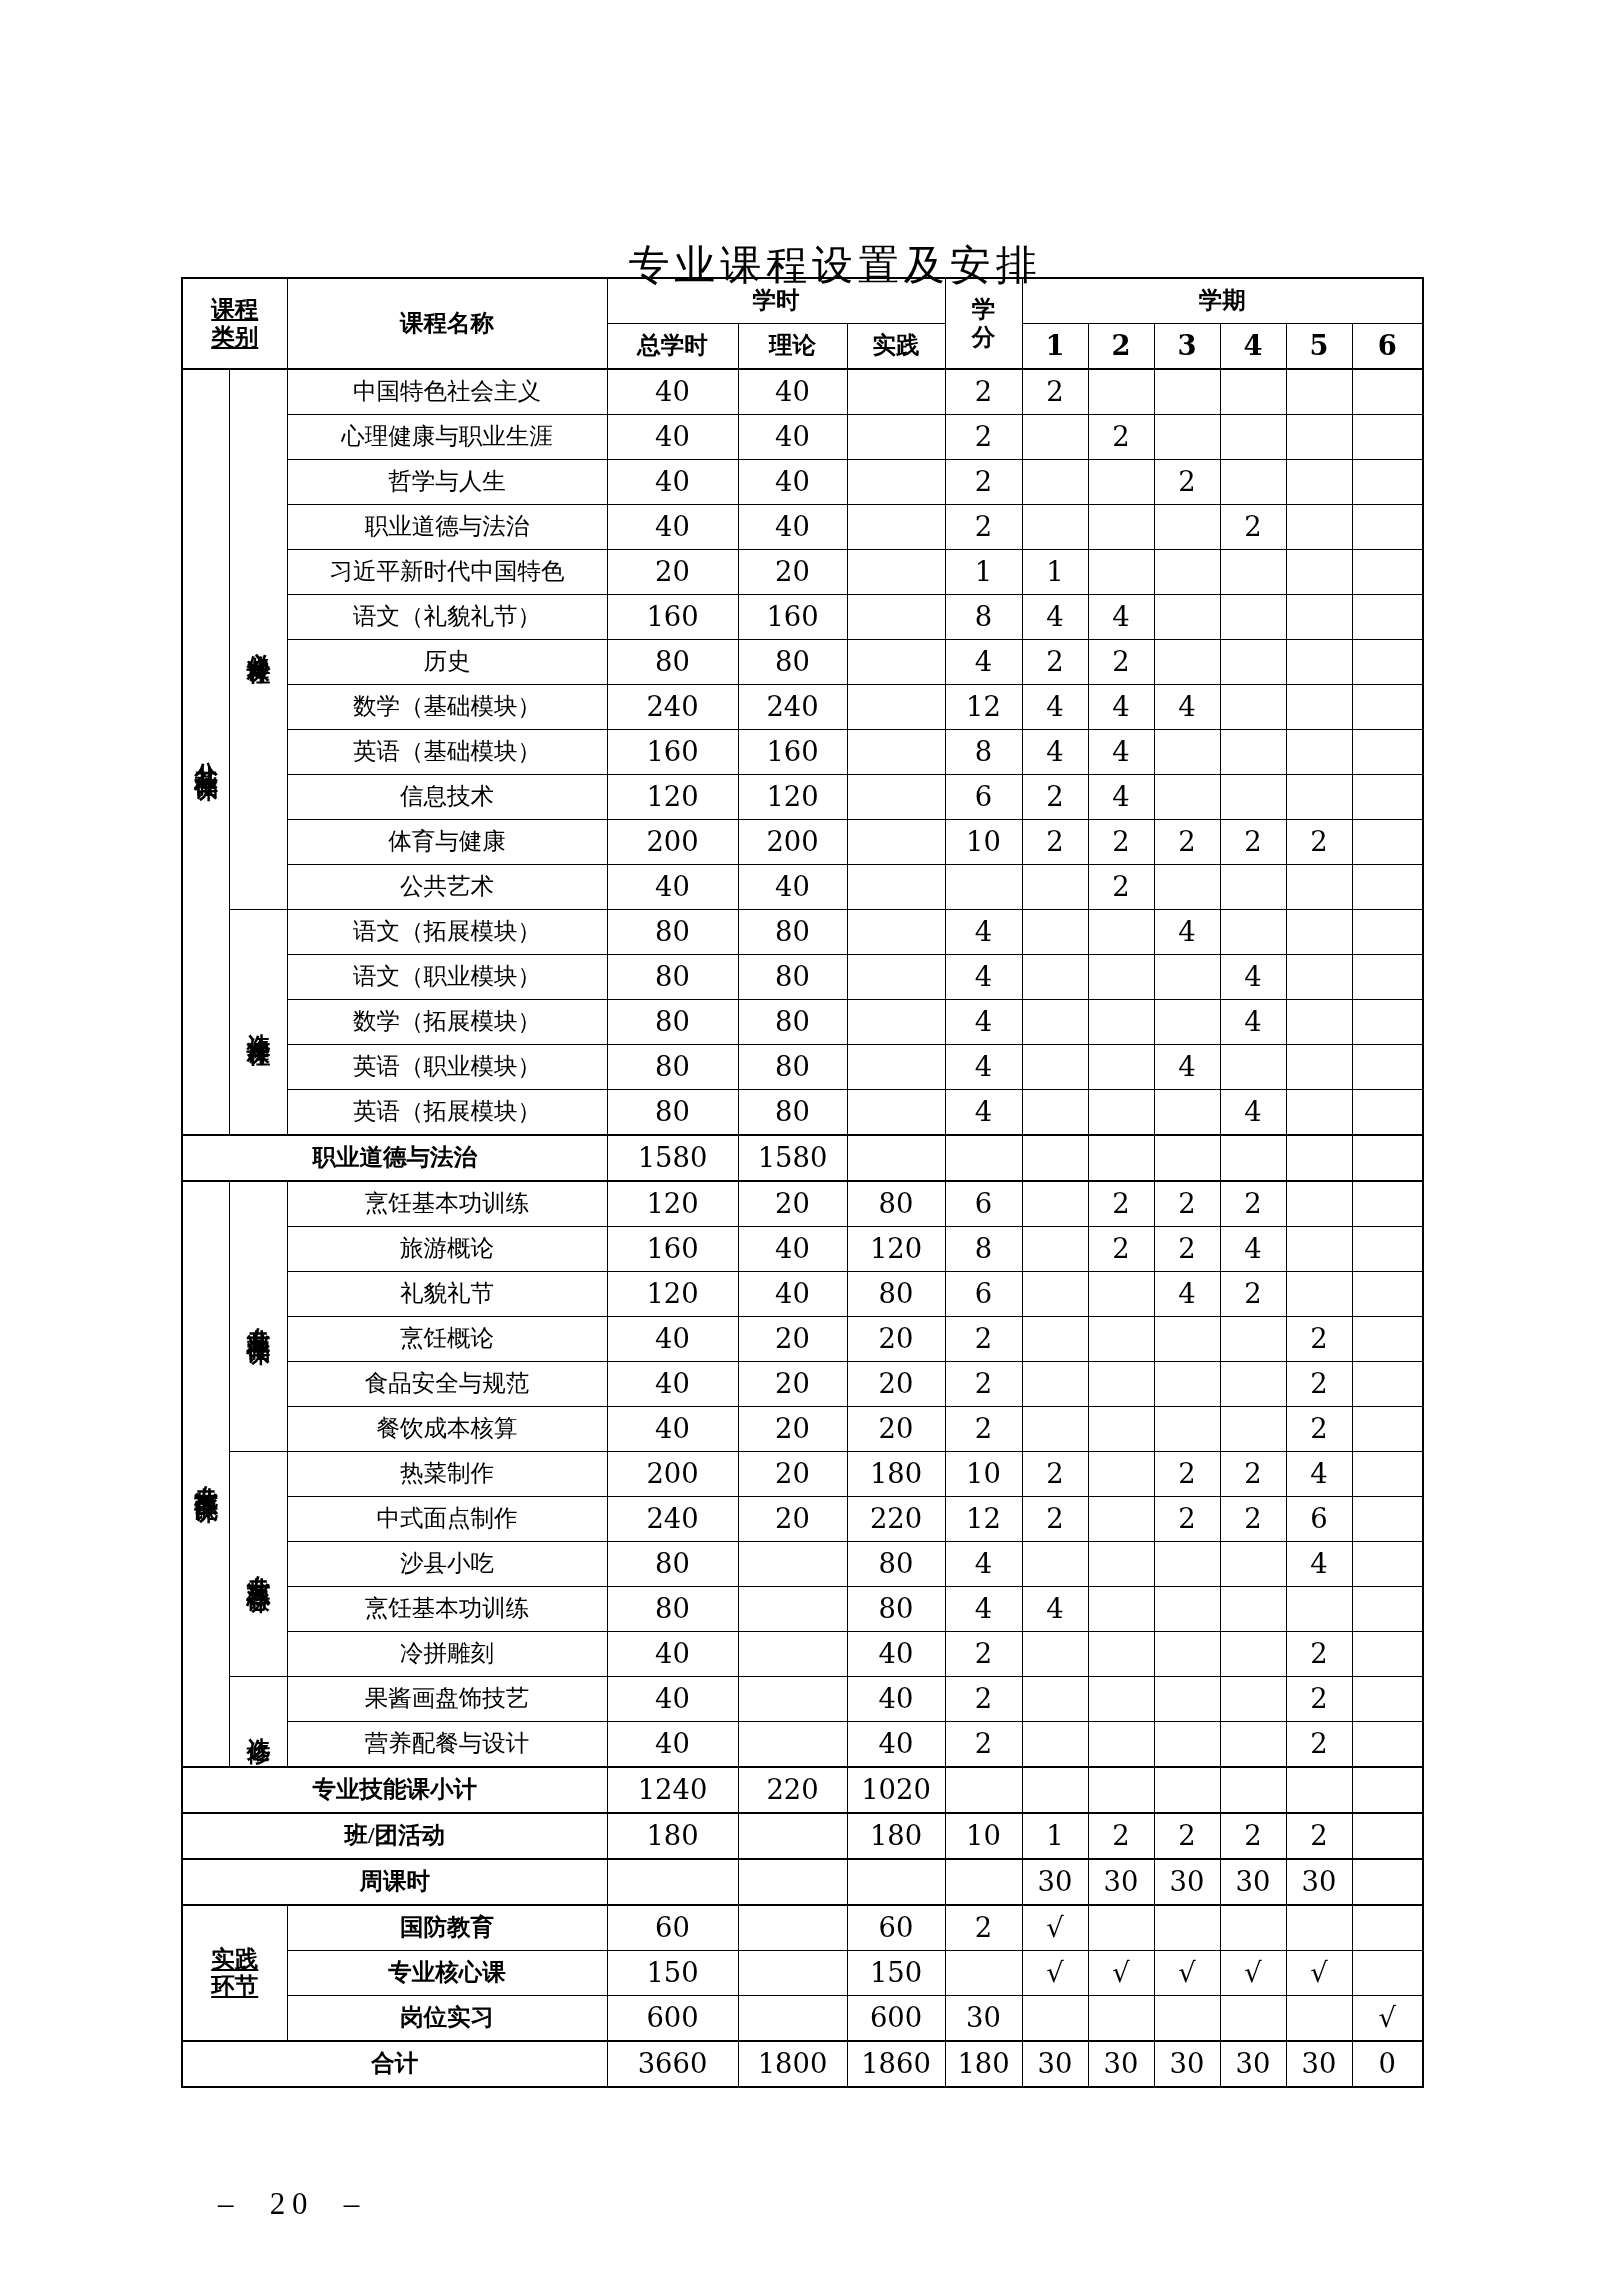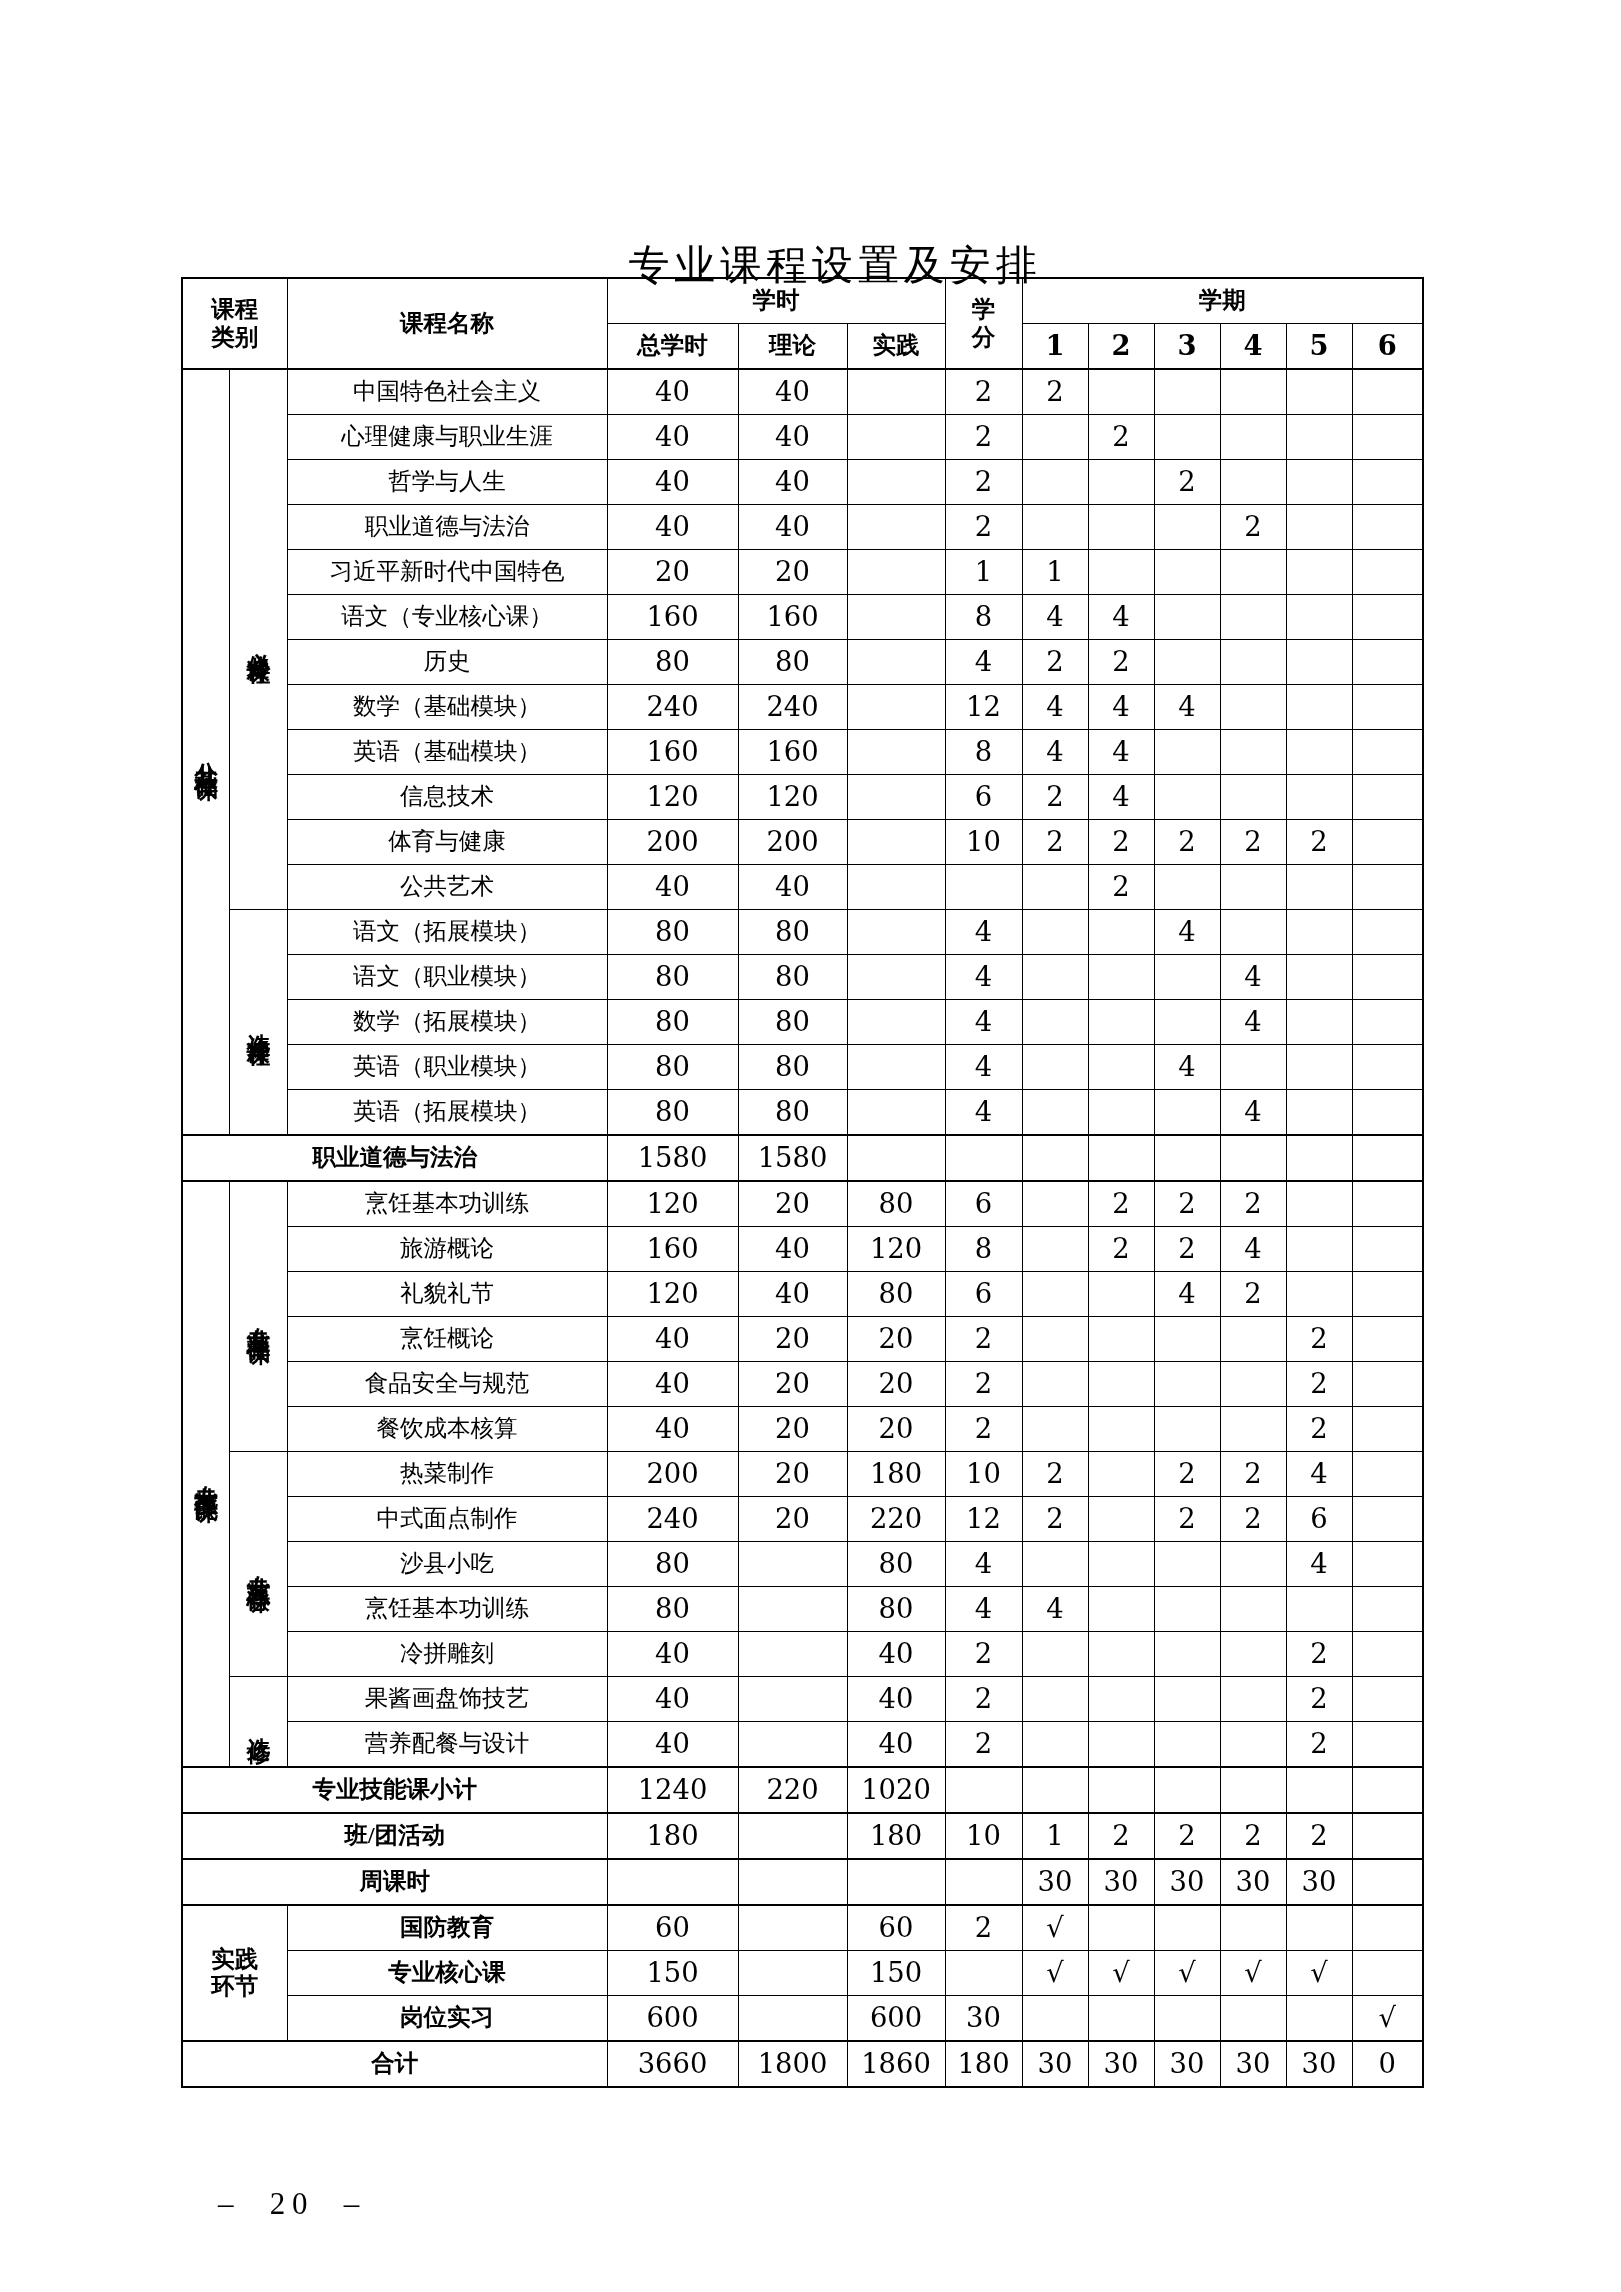--- a/index.html
+++ b/index.html
@@ -49,21 +49,21 @@
   .cv.num{
     font-family:"DejaVu Serif","Liberation Serif",serif;
     font-size:27.4px;
   }
   .cv.bold{font-weight:bold;}
   .cv.vert{
     writing-mode:vertical-rl;
     text-orientation:upright;
     letter-spacing:3.9px;
   }
-  .cv.wrap2{width:2.3em;}
+  .cv.wrap2{width:2.3em;text-decoration:underline;}
   .cv.wrap1{width:1.15em;}
   .page-number{
     position:absolute;
     left:218px;top:2147px;
     font-size:31px;
     letter-spacing:6.9px;
     white-space:pre;
     margin-top:39px;
   }
 </style>
@@ -170,21 +170,21 @@
         <td><span class="cv"></span></td>
         <td><span class="cv num">1</span></td>
         <td><span class="cv num">1</span></td>
         <td><span class="cv"></span></td>
         <td><span class="cv"></span></td>
         <td><span class="cv"></span></td>
         <td><span class="cv"></span></td>
         <td><span class="cv"></span></td>
       </tr>
       <tr>
-        <td><span class="cv">语文（专业核心课）</span></td>
+        <td><span class="cv">语文（礼貌礼节）</span></td>
         <td><span class="cv num">160</span></td>
         <td><span class="cv num">160</span></td>
         <td><span class="cv"></span></td>
         <td><span class="cv num">8</span></td>
         <td><span class="cv num">4</span></td>
         <td><span class="cv num">4</span></td>
         <td><span class="cv"></span></td>
         <td><span class="cv"></span></td>
         <td><span class="cv"></span></td>
         <td><span class="cv"></span></td>

